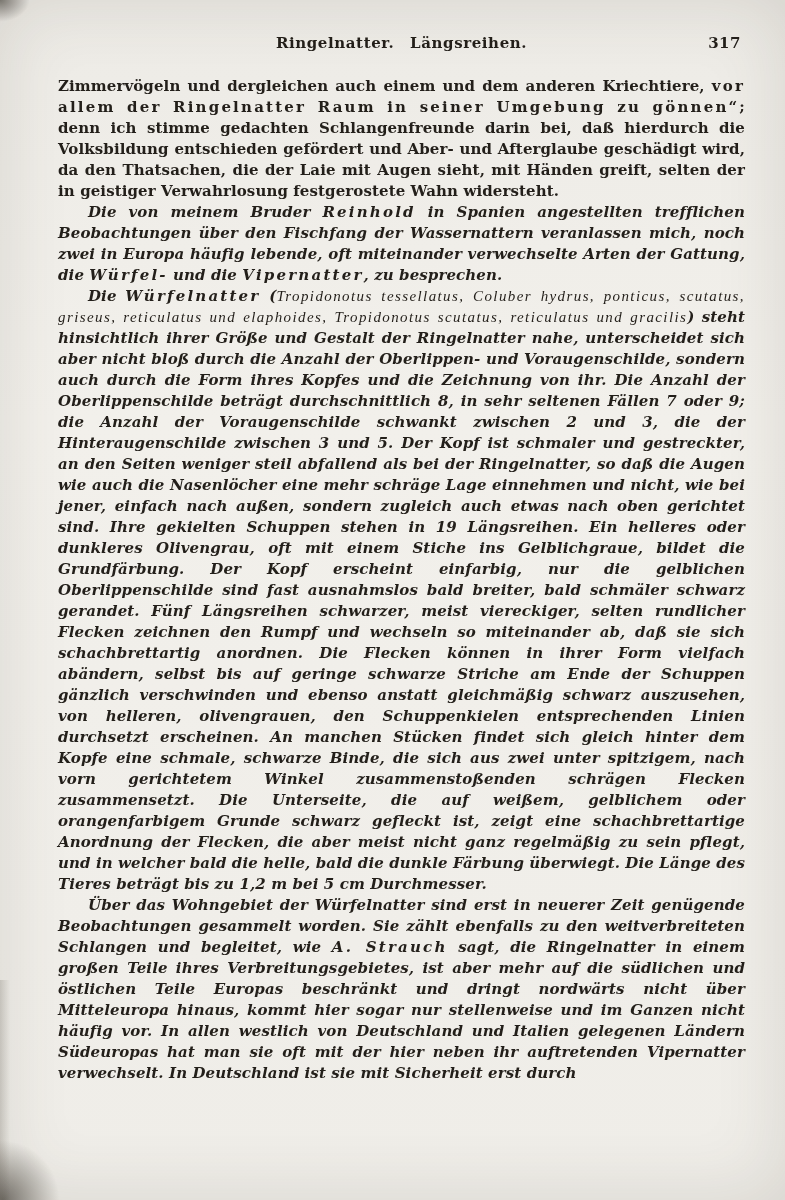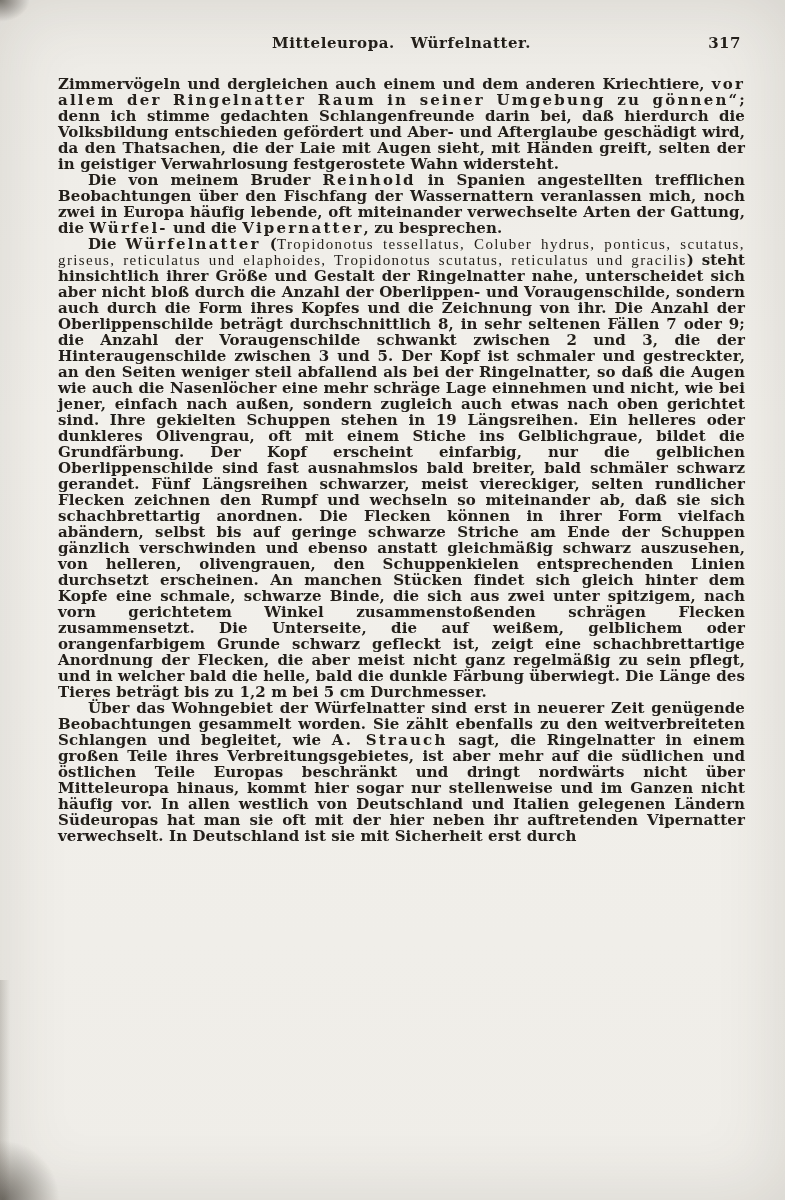--- a/index.html
+++ b/index.html
@@ -31,26 +31,26 @@
     position: absolute;
     right: 4px;
     top: 0;
     font-weight: 700;
     letter-spacing: 0.5px;
   }
   .body-text p.para {
     margin: 0;
     text-align: justify;
     font-size: 15px;
-    line-height: 16px;
+    line-height: 21px;
     font-weight: 700;
     letter-spacing: 0.1px;
   }
   .para.gap { margin-top: 14px; }
-  .para.indent { text-indent: 30px; }
+  .para.indent { text-indent: 30px; font-style: italic; }
   .seg-antiqua {
     font-family: "Liberation Serif", serif;
     font-weight: 400;
     letter-spacing: 1.4px;
   }
   .seg-sperr { letter-spacing: 2.2px; }
   
   .vignette {
     position: absolute;
     inset: 0;
@@ -77,21 +77,21 @@
     width: 10px; height: 220px;
     background: linear-gradient(90deg, rgba(60,52,42,0.18), rgba(60,52,42,0));
     pointer-events: none;
   }
 </style>
 </head>
 <body>
 
 <div class="page">
   <header class="running-head">
-    <span class="head-title">Mitteleuropa. Würfelnatter.</span>
+    <span class="head-title">Ringelnatter. Längsreihen.</span>
     <span class="page-number">317</span>
   </header>
   <main class="body-text">
       <p class="para"><span class="seg-fraktur">Zimmervögeln und dergleichen auch einem und dem anderen Kriechtiere, </span><span class="seg-sperr">vor allem der Ringelnatter Raum in seiner Umgebung zu gönnen“</span><span class="seg-fraktur">; denn ich stimme gedachten Schlangenfreunde darin bei, daß hierdurch die Volksbildung entschieden gefördert und Aber- und Afterglaube geschädigt wird, da den Thatsachen, die der Laie mit Augen sieht, mit Händen greift, selten der in geistiger Verwahrlosung festgerostete Wahn widersteht.</span></p>
       <p class="para indent gap"><span class="seg-fraktur">Die von meinem Bruder </span><span class="seg-sperr">Reinhold</span><span class="seg-fraktur"> in Spanien angestellten trefflichen Beobachtungen über den Fischfang der Wassernattern veranlassen mich, noch zwei in Europa häufig lebende, oft miteinander verwechselte Arten der Gattung, die </span><span class="seg-sperr">Würfel-</span><span class="seg-fraktur"> und die </span><span class="seg-sperr">Vipernatter</span><span class="seg-fraktur">, zu besprechen.</span></p>
       <p class="para indent gap"><span class="seg-fraktur">Die </span><span class="seg-sperr">Würfelnatter</span><span class="seg-fraktur"> (</span><span class="seg-antiqua">Tropidonotus tessellatus, Coluber hydrus, ponticus, scutatus, griseus, reticulatus und elaphoides, Tropidonotus scutatus, reticulatus und gracilis</span><span class="seg-fraktur">) steht hinsichtlich ihrer Größe und Gestalt der Ringelnatter nahe, unterscheidet sich aber nicht bloß durch die Anzahl der Oberlippen- und Voraugenschilde, sondern auch durch die Form ihres Kopfes und die Zeichnung von ihr. Die Anzahl der Oberlippenschilde beträgt durchschnittlich 8, in sehr seltenen Fällen 7 oder 9; die Anzahl der Voraugenschilde schwankt zwischen 2 und 3, die der Hinteraugenschilde zwischen 3 und 5. Der Kopf ist schmaler und gestreckter, an den Seiten weniger steil abfallend als bei der Ringelnatter, so daß die Augen wie auch die Nasenlöcher eine mehr schräge Lage einnehmen und nicht, wie bei jener, einfach nach außen, sondern zugleich auch etwas nach oben gerichtet sind. Ihre gekielten Schuppen stehen in 19 Längsreihen. Ein helleres oder dunkleres Olivengrau, oft mit einem Stiche ins Gelblichgraue, bildet die Grundfärbung. Der Kopf erscheint einfarbig, nur die gelblichen Oberlippenschilde sind fast ausnahmslos bald breiter, bald schmäler schwarz gerandet. Fünf Längsreihen schwarzer, meist viereckiger, selten rundlicher Flecken zeichnen den Rumpf und wechseln so miteinander ab, daß sie sich schachbrettartig anordnen. Die Flecken können in ihrer Form vielfach abändern, selbst bis auf geringe schwarze Striche am Ende der Schuppen gänzlich verschwinden und ebenso anstatt gleichmäßig schwarz auszusehen, von helleren, olivengrauen, den Schuppenkielen entsprechenden Linien durchsetzt erscheinen. An manchen Stücken findet sich gleich hinter dem Kopfe eine schmale, schwarze Binde, die sich aus zwei unter spitzigem, nach vorn gerichtetem Winkel zusammenstoßenden schrägen Flecken zusammensetzt. Die Unterseite, die auf weißem, gelblichem oder orangenfarbigem Grunde schwarz gefleckt ist, zeigt eine schachbrettartige Anordnung der Flecken, die aber meist nicht ganz regelmäßig zu sein pflegt, und in welcher bald die helle, bald die dunkle Färbung überwiegt. Die Länge des Tieres beträgt bis zu 1,2 m bei 5 cm Durchmesser.</span></p>
       <p class="para indent"><span class="seg-fraktur">Über das Wohngebiet der Würfelnatter sind erst in neuerer Zeit genügende Beobachtungen gesammelt worden. Sie zählt ebenfalls zu den weitverbreiteten Schlangen und begleitet, wie </span><span class="seg-sperr">A. Strauch</span><span class="seg-fraktur"> sagt, die Ringelnatter in einem großen Teile ihres Verbreitungsgebietes, ist aber mehr auf die südlichen und östlichen Teile Europas beschränkt und dringt nordwärts nicht über Mitteleuropa hinaus, kommt hier sogar nur stellenweise und im Ganzen nicht häufig vor. In allen westlich von Deutschland und Italien gelegenen Ländern Südeuropas hat man sie oft mit der hier neben ihr auftretenden Vipernatter verwechselt. In Deutschland ist sie mit Sicherheit erst durch </span></p>
     </main>
 </div>
 

